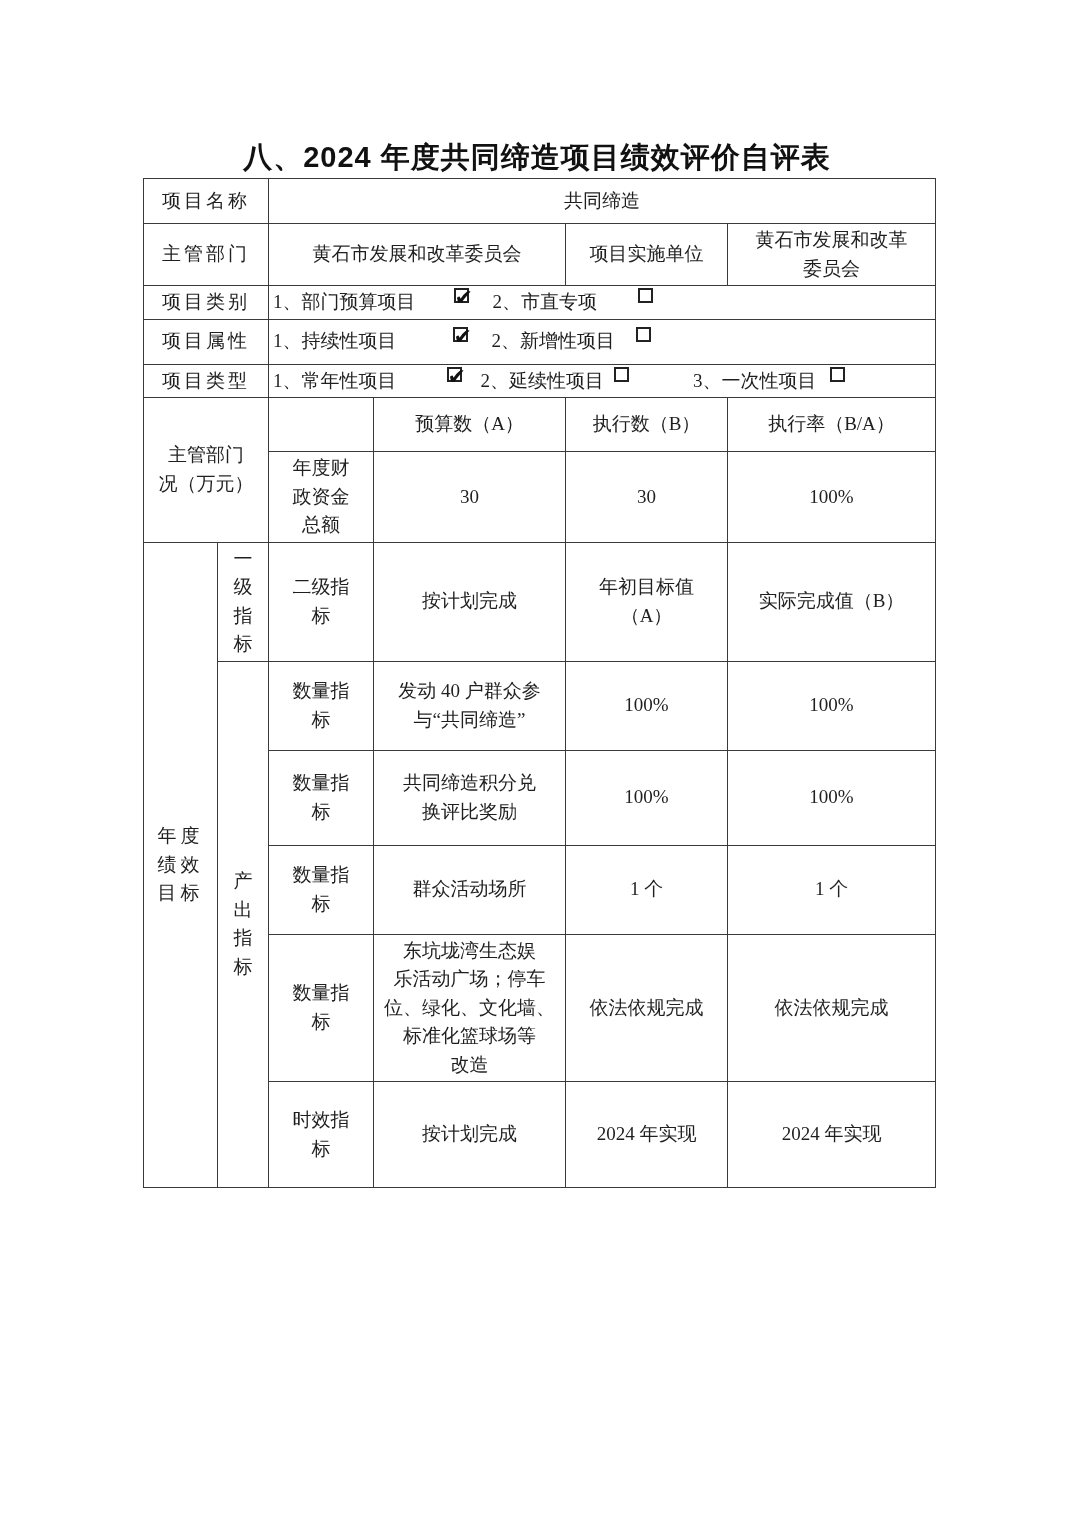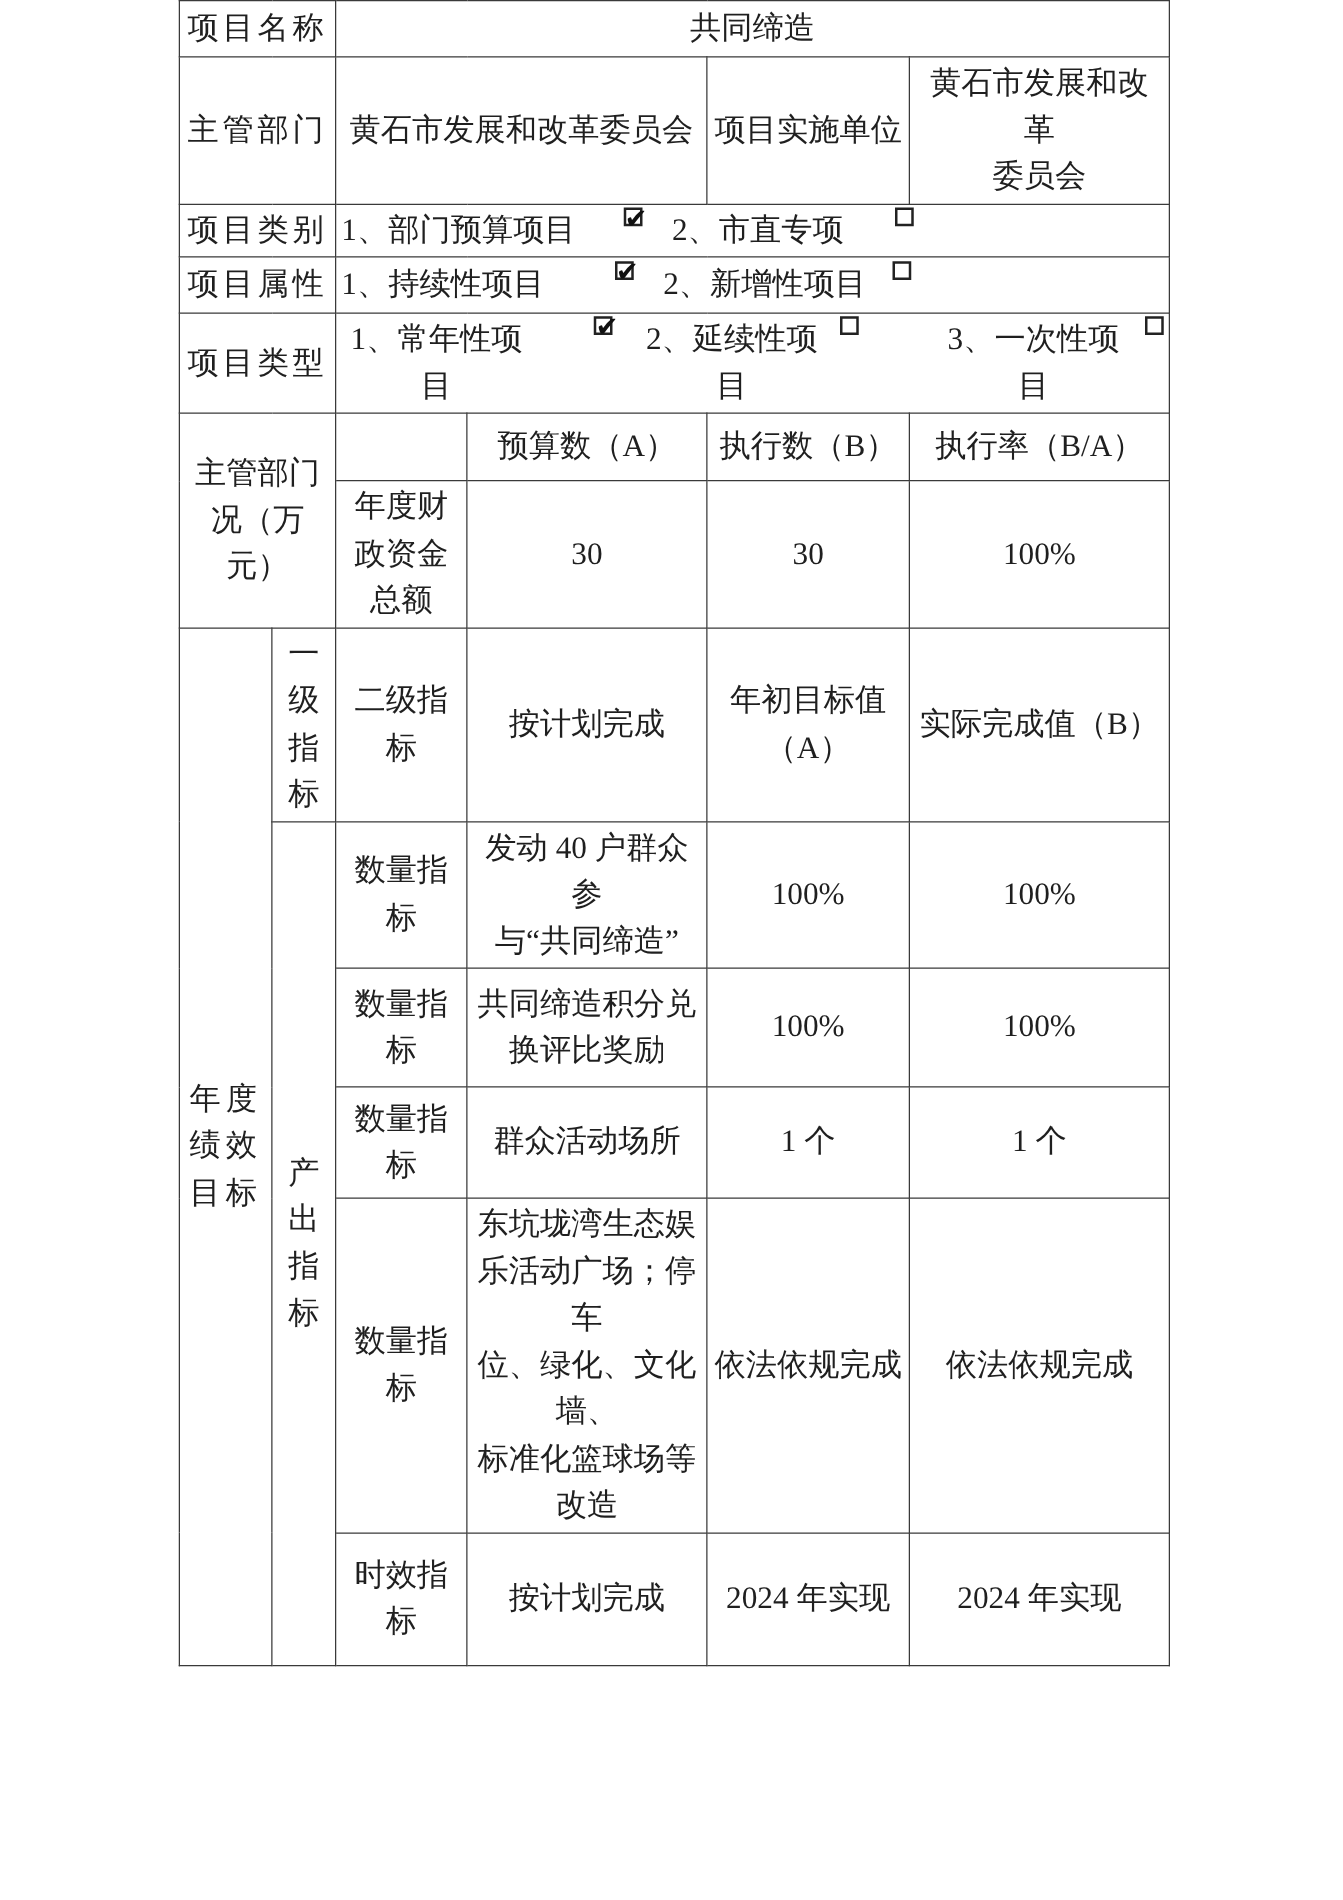--- a/index.html
+++ b/index.html
@@ -20,21 +20,21 @@
   }
   .unit-line {
     margin:26px 0 6px 163px; font-size:20px; letter-spacing:1px;
   }
   table.form {
     border-collapse:collapse; table-layout:fixed;
     margin-left:143px; width:792px;
   }
   table.form td {
     border:1px solid #3a3a3a; text-align:center; vertical-align:middle;
-    font-size:25px; line-height:1.5; padding:2px 4px; overflow:hidden;
+    font-size:19px; line-height:1.5; padding:2px 4px; overflow:hidden;
   }
   .ml { white-space:pre-line; }
   .label-cell { letter-spacing:3px; }
   .budget-label { text-align:left; padding-left:7px; line-height:1.75; }
   .fin-label { line-height:1.5; }
   .perf-label { letter-spacing:4px; line-height:1.7; }
   .v-ind { line-height:1.42; padding:0; }
   .v-out { line-height:1.35; padding:0; }
   .l2hdr { line-height:1.55; }
   
@@ -59,20 +59,21 @@
   .r5 .lbl3{margin-left:64px} .r5 .box3{margin-left:13px}
   .page-num {
     margin-top:48px; text-align:center; font-size:15px; color:#111;
   }
 </style>
 </head>
 <body>
 
 <div class="page">
 
+  <h1 class="doc-title">八、2024 年度共同缔造项目绩效评价自评表</h1>
 
 
 
   <table class="form">
     <colgroup>
       <col style="width:74px">
         <col style="width:51px">
         <col style="width:105px">
       <col style="width:192px">
         <col style="width:162px">

